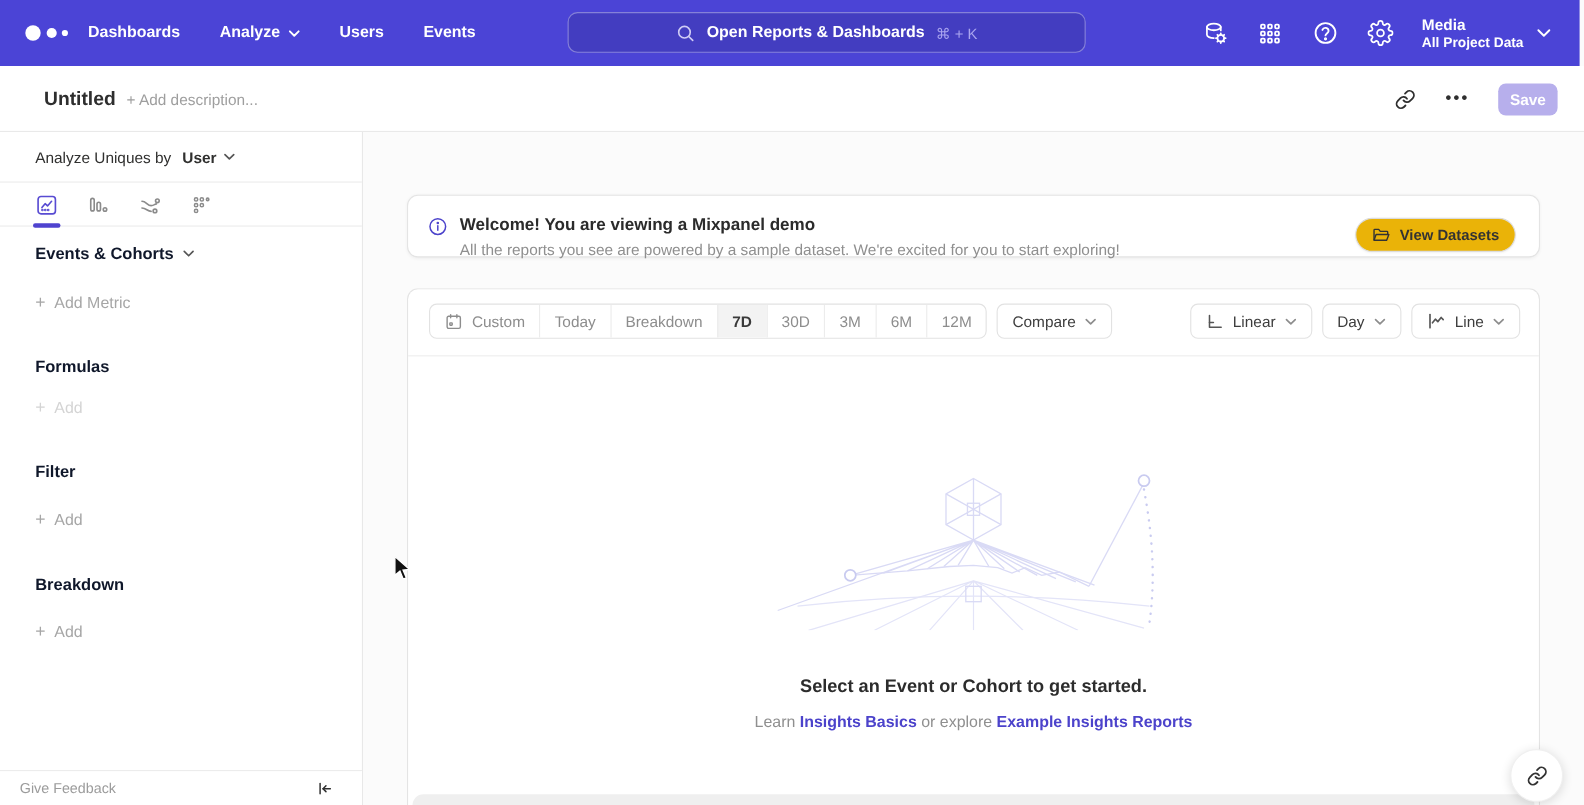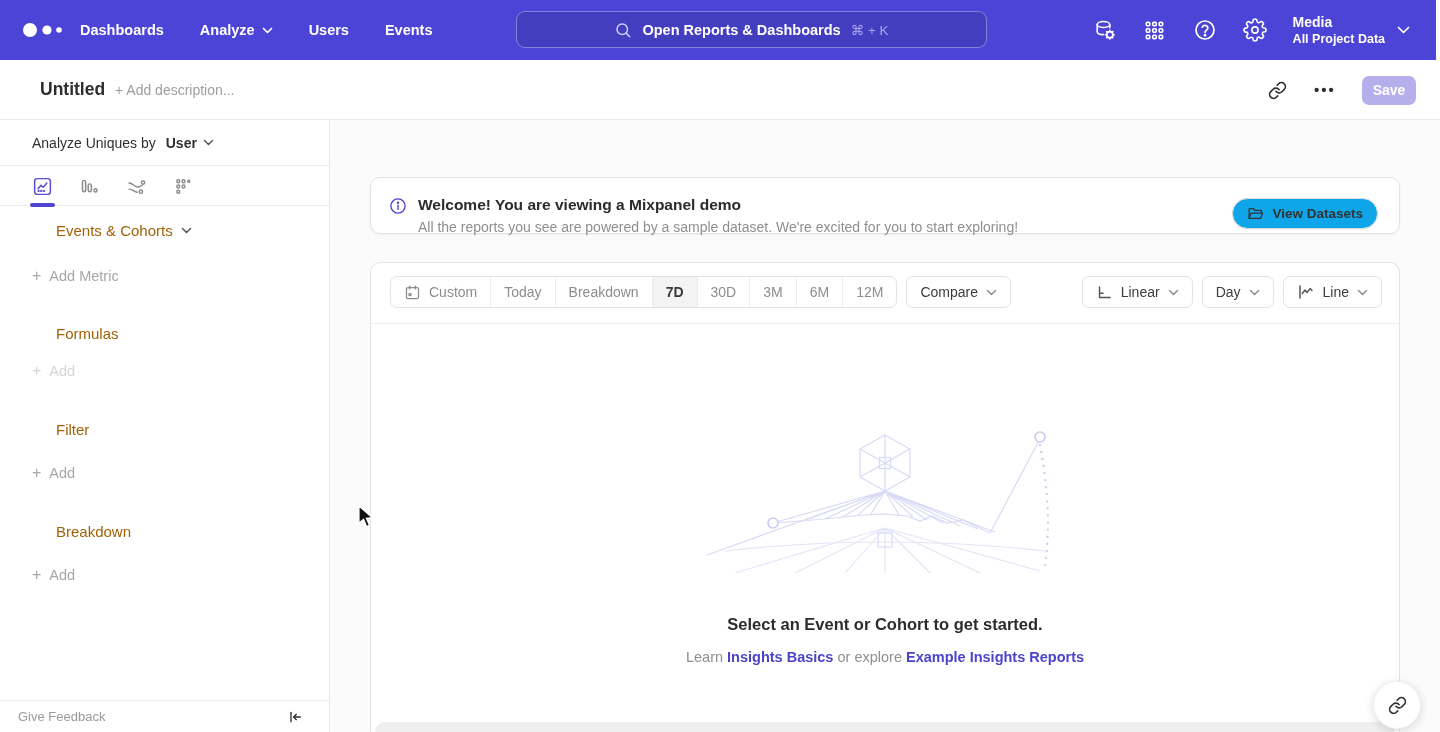--- a/index.html
+++ b/index.html
@@ -33,37 +33,37 @@
   
   .sidebar { position:absolute; left:0; top:120px; width:330px; height:612px; background:#ffffff; border-right:1px solid #e8e8e8; z-index:5; }
   .sb-analyze { position:absolute; left:0; top:0; width:100%; height:46px; border-bottom:1px solid #ececec; display:flex; align-items:center; padding-left:32px; gap:6px; }
   .sb-analyze .a-label { font-size:14px; color:#30302f; }
   .sb-analyze .a-value { font-size:14px; font-weight:700; color:#30302f; margin-left:4px; display:flex; align-items:center; gap:6px; cursor:pointer; }
   .sb-tabs { position:absolute; left:0; top:47px; width:100%; height:39px; border-bottom:1px solid #ececec; display:flex; align-items:center; padding-left:32px; gap:26px; }
   .sb-tab { width:21px; height:21px; position:relative; display:flex; align-items:center; justify-content:center; cursor:pointer; color:#8b8b8b; }
   .sb-tab.active { color:#584bd2; }
   .sb-tab.active::after { content:""; position:absolute; left:-2px; bottom:-10px; width:25px; height:3.5px; border-radius:2px; background:#4f43cf; }
   .sb-row { position:absolute; left:32px; white-space:nowrap; }
-  .sec-heading { font-size:15px; font-weight:400; color:#a16207; display:flex; align-items:center; gap:8px;margin-left:24px; }
+  .sec-heading { font-size:15px; font-weight:700; color:#0f172a; display:flex; align-items:center; gap:8px; }
   .add-link { font-size:14.5px; color:#a6a6a6; display:flex; align-items:center; gap:8px; cursor:pointer; }
   .add-link .plus { font-size:16px; font-weight:400; }
   .add-link.disabled { color:#d4d4d4; cursor:default; }
   .sb-footer { position:absolute; left:0; bottom:0; width:100%; height:32px; border-top:1px solid #ececec; display:flex; align-items:center; justify-content:space-between; padding:0 26px 0 18px; background:#fff; }
   .feedback { font-size:13px; color:#9b9b9b; cursor:pointer; }
   .collapse { cursor:pointer; color:#2f2f2f; display:flex; align-items:center; }
 
   
   .main { position:absolute; left:330px; top:120px; width:1110px; height:612px; background:#fbfbfb; }
 
   .banner { position:absolute; left:40px; top:57px; width:1030px; height:57px; background:#fff; border:1px solid #e4e4e4; border-radius:10px; box-shadow:0 1px 3px rgba(0,0,0,0.05); display:flex; align-items:flex-start; padding:17px 21px 0 18px; }
   .banner .b-icon { margin-top:2px; flex:0 0 auto; }
   .banner .b-text { margin-left:11px; }
   .banner .b-title { font-size:15.5px; font-weight:700; color:#2b2b2b; line-height:20px; }
   .banner .b-sub { font-size:14px; color:#8f8f8f; line-height:24px; }
-  .view-datasets { margin-left:auto; margin-top:3px; height:31px; border-radius:16px; border:1px solid #dcdcdc; background:#0ea5e9; box-shadow:0 1px 2px rgba(0,0,0,0.06); display:flex; align-items:center; gap:8px; padding:0 14px; font-size:13.5px; font-weight:600; color:#333; cursor:pointer; font-family:"Liberation Sans",sans-serif; }
+  .view-datasets { margin-left:auto; margin-top:3px; height:31px; border-radius:16px; border:1px solid #dcdcdc; background:#eab308; box-shadow:0 1px 2px rgba(0,0,0,0.06); display:flex; align-items:center; gap:8px; padding:0 14px; font-size:13.5px; font-weight:600; color:#333; cursor:pointer; font-family:"Liberation Sans",sans-serif; }
 
   .chart-panel { position:absolute; left:40px; top:142px; width:1030px; height:470px; background:#fff; border:1px solid #e4e4e4; border-bottom:none; border-radius:10px 10px 0 0; }
   .cp-toolbar { position:absolute; left:19px; right:17px; top:13px; height:32px; display:flex; align-items:center; }
   .seg { display:inline-flex; height:32px; border:1px solid #e2e2e2; border-radius:7px; overflow:hidden; background:#fff; }
   .seg .seg-btn { height:100%; border:none; background:none; padding:0 13px; display:flex; align-items:center; gap:8px; font-size:14px; color:#8d8d8d; border-left:1px solid #ececec; cursor:pointer; font-family:"Liberation Sans",sans-serif; white-space:nowrap; }
   .seg .seg-btn:first-child { border-left:none; }
   .seg .seg-btn.active { background:#f3f3f3; color:#3a3a3a; font-weight:600; }
   .tb-btn { height:32px; border:1px solid #e2e2e2; border-radius:7px; background:#fff; display:flex; align-items:center; gap:8px; padding:0 13px; font-size:14px; font-weight:500; color:#3d3d3d; cursor:pointer; font-family:"Liberation Sans",sans-serif; white-space:nowrap;justify-content:flex-end; }
   .tb-btn .chev, .seg .chev { color:#8d8d8d; }
   .cp-right { margin-left:auto; display:flex; align-items:center; gap:9px; }

